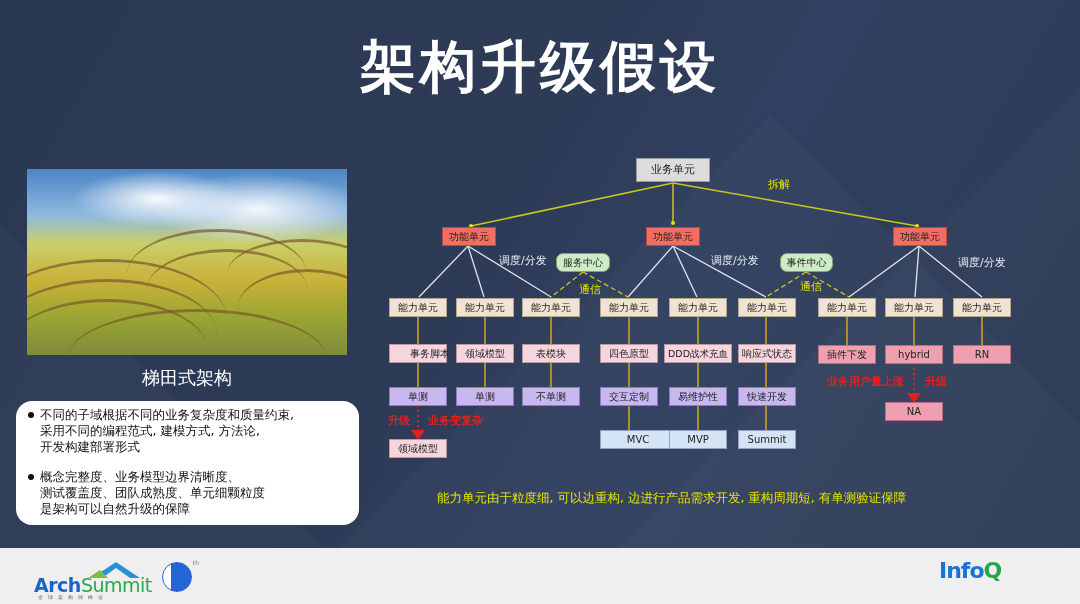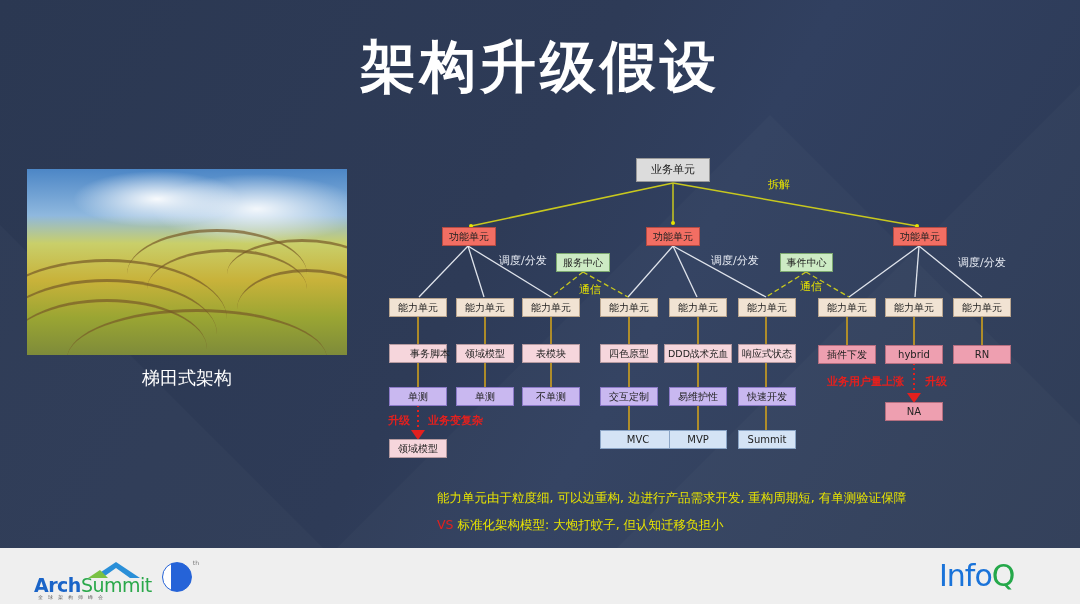--- a/index.html
+++ b/index.html
@@ -50,21 +50,21 @@
     border-radius: 50%; background: #111;
   }
   .notes .gap { height: 14px; }
   .diagram { position: absolute; left: 0; top: 0; width: 1080px; height: 548px; }
   .node {
     position: absolute; height: 19px; font-size: 10px; line-height: 17px;
     text-align: center; color: #222; border: 1px solid #555; white-space: nowrap;
   }
   .n-root { background: #dcdcdc; border-color: #999; height: 24px; line-height: 22px; font-size: 11px; }
   .n-func { background: #f26e63; border-color: #b54b43; color: #222; }
-  .n-center { background: #cdebc4; border-color: #7ca870; }
+  .n-center { background: #cdebc4; border-color: #7ca870; border-radius: 7px; }
   .n-cap { background: #f1e3d3; border-color: #b9a58f; }
   .n-pattern { background: #f6d6dc; border-color: #b59aa0; }
   .n-test { background: #c9b8f0; border-color: #8c7ac8; }
   .n-arch { background: #d4e3f5; border-color: #8ba5c6; }
   .n-pink { background: #ee9fb0; border-color: #b56f80; }
   .lbl { position: absolute; font-size: 11px; white-space: nowrap; }
   .lbl-white { color: #e8ecf4; }
   .lbl-yellow { color: #e7e300; }
   .lbl-red { color: #e3201e; font-weight: bold; }
   .summary {
@@ -80,21 +80,21 @@
   .logo-arch .word { position: absolute; left: 0; top: 16px; font-size: 19px; font-weight: bold; color: #1a64c8; letter-spacing: -0.5px; }
   .logo-arch .word .s { color: #2aa84a; font-weight: normal; }
   .logo-arch .sub { position: absolute; left: 4px; top: 36px; font-size: 5px; color: #666; letter-spacing: 5px; }
   .logo-circle {
     position: absolute; left: 162px; top: 14px; width: 30px; height: 30px; border-radius: 50%;
     background: linear-gradient(90deg, #ffffff 0 30%, #2563d8 30% 100%);
     border: 1px solid #2563d8;
   }
   .logo-circle .th { position: absolute; right: -8px; top: -4px; font-size: 6px; color: #777; }
   .logo-infoq {
-    position: absolute; left: 939px; top: 10px; font-size: 30px; font-weight: normal; color: #1a73d9; letter-spacing: -1px;
+    position: absolute; left: 939px; top: 10px; font-size: 22px; font-weight: bold; color: #1a73d9; letter-spacing: -1px;
   }
   .logo-infoq .q { color: #25a84a; }
 </style>
 </head>
 <body>
 
 <div class="slide">
   <div class="stripe" style="left:420px;top:260px;"></div>
   <div class="stripe" style="left:760px;top:200px;"></div>
   <div class="stripe" style="left:-420px;top:300px;"></div>
@@ -106,20 +106,33 @@
     <div class="terrace" style="left:-30px;top:110px;width:220px;height:110px;"></div>
     <div class="terrace" style="left:-20px;top:130px;width:200px;height:100px;"></div>
     <div class="terrace" style="left:100px;top:60px;width:180px;height:90px;"></div>
     <div class="terrace" style="left:120px;top:80px;width:160px;height:80px;"></div>
     <div class="terrace" style="left:200px;top:70px;width:150px;height:70px;"></div>
     <div class="terrace" style="left:210px;top:100px;width:140px;height:80px;"></div>
     <div class="terrace" style="left:40px;top:140px;width:260px;height:100px;"></div>
   </div>
   <div class="caption">梯田式架构</div>
 
+  <div class="notes">
+    <div class="bullet">
+      <div>不同的子域根据不同的业务复杂度和质量约束,</div>
+      <div>采用不同的编程范式, 建模方式, 方法论,</div>
+      <div>开发构建部署形式</div>
+    </div>
+    <div class="gap"></div>
+    <div class="bullet">
+      <div>概念完整度、业务模型边界清晰度、</div>
+      <div>测试覆盖度、团队成熟度、单元细颗粒度</div>
+      <div>是架构可以自然升级的保障</div>
+    </div>
+  </div>
 
   <svg class="diagram" width="1080" height="548">
     <g stroke="#c8c81e" stroke-width="1.5" fill="none">
       <line x1="673" y1="183" x2="471" y2="226"></line>
       <line x1="673" y1="183" x2="673" y2="223"></line>
       <line x1="673" y1="183" x2="917" y2="226"></line>
     </g>
     <g fill="#e7e300">
       <circle cx="471" cy="226" r="2"></circle>
         <circle cx="673" cy="223" r="2"></circle>
@@ -221,24 +234,20 @@
 
   <div class="lbl lbl-red" style="left:388px;top:413px;">升级</div>
   <div class="lbl lbl-red" style="left:428px;top:413px;">业务变复杂</div>
   <div class="node n-pattern" style="left:389px;top:439px;width:58px;">领域模型</div>
 
   <div class="lbl lbl-red" style="left:827px;top:374px;">业务用户量上涨</div>
   <div class="lbl lbl-red" style="left:925px;top:374px;">升级</div>
   <div class="node n-pink" style="left:885px;top:402px;width:58px;">NA</div>
 
   <div class="summary" style="top:490px;">能力单元由于粒度细, 可以边重构, 边进行产品需求开发, 重构周期短, 有单测验证保障</div>
-  <div class="summary" style="top:517px;">
-    <span class="vs">VS</span>
-    <span>标准化架构模型: 大炮打蚊子, 但认知迁移负担小</span>
-  </div>
 </div>
 
 <div class="footer">
   <div class="logo-arch">
     <svg width="60" height="20" style="position:absolute;left:52px;top:2px;">
       <polygon points="6,18 30,2 54,18 44,18 30,8 16,18" fill="#2a8fd8"></polygon>
       <polygon points="2,18 14,10 22,18" fill="#7ac143"></polygon>
     </svg>
     <div class="word"><span>Arch</span><span class="s">Summit</span></div>
     <div class="sub">全球架构师峰会</div>

